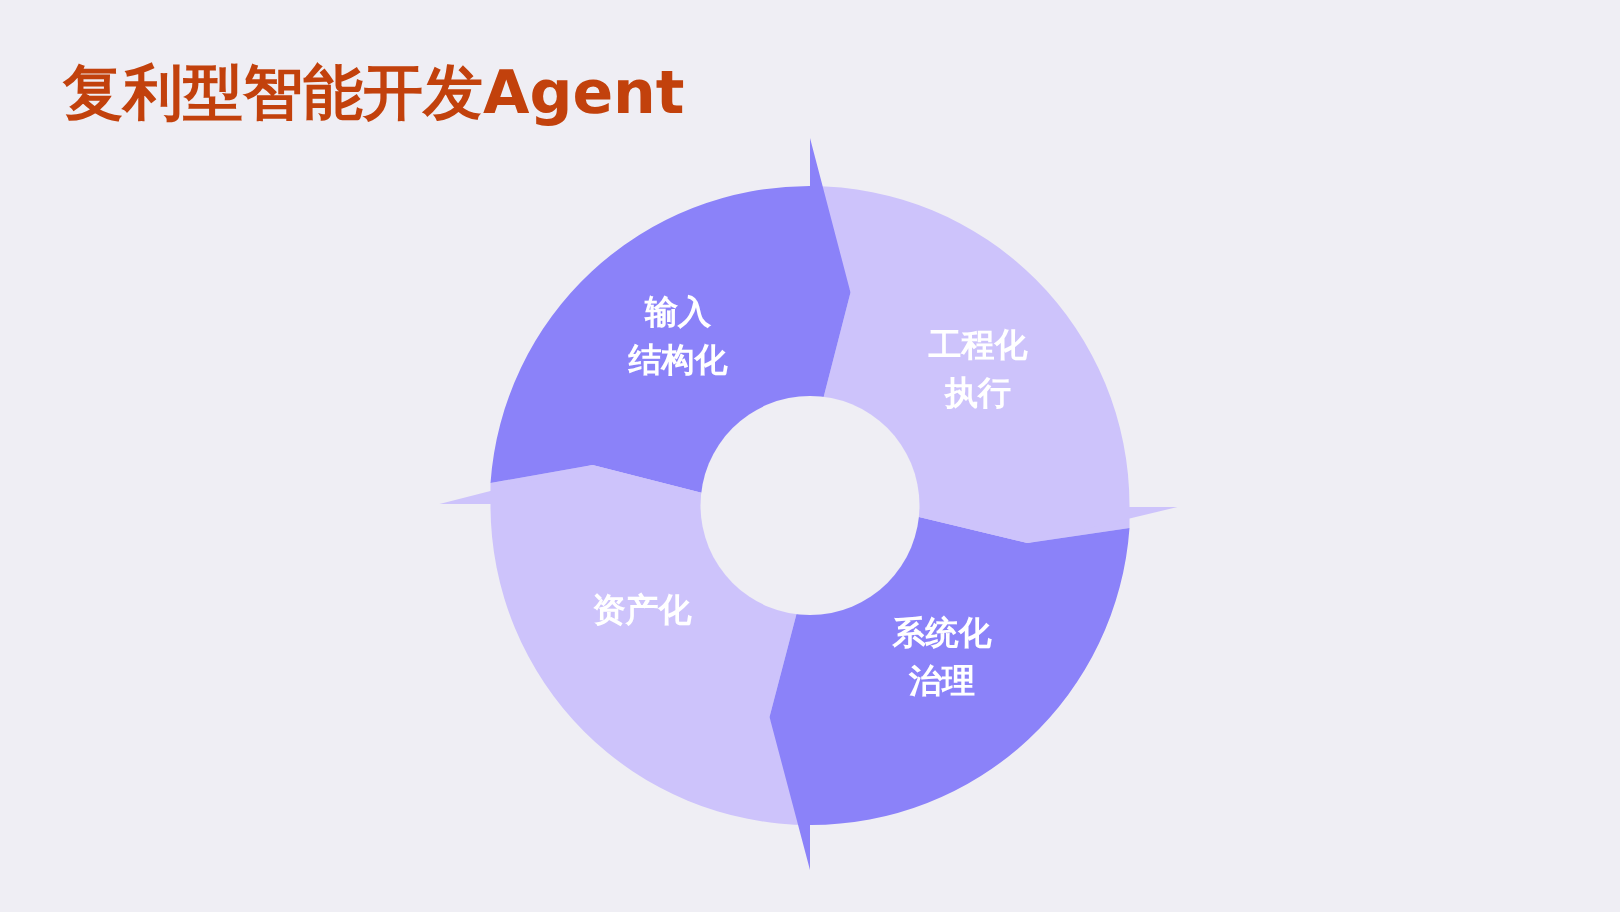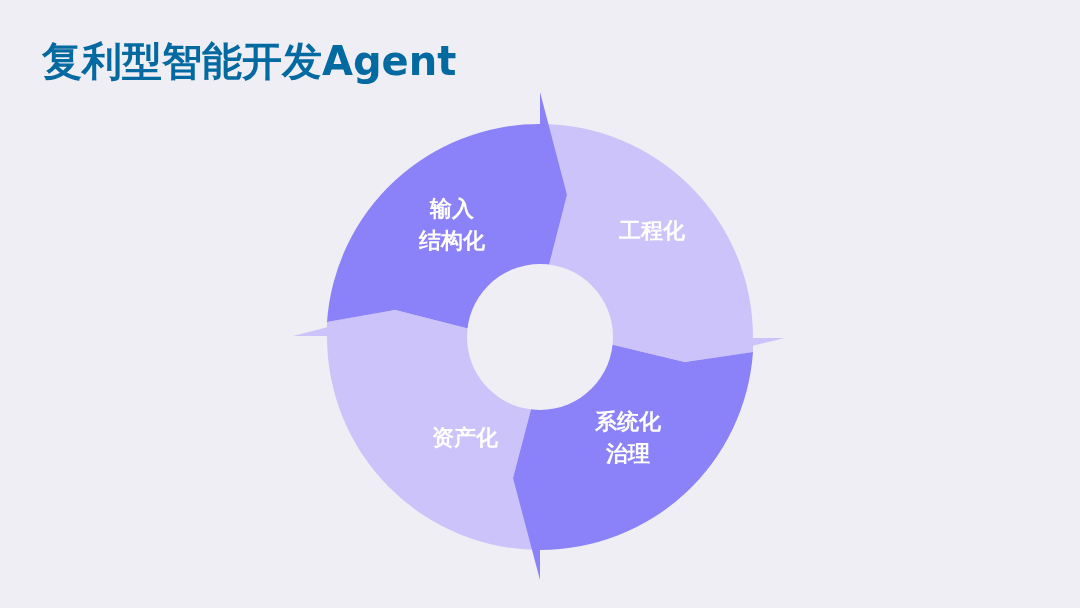--- a/index.html
+++ b/index.html
@@ -1,19 +1,19 @@
 <!DOCTYPE html>
 <html><head>
 <meta charset="utf-8">
 <style>
   html, body { margin: 0; padding: 0; }
   body { width: 1080px; height: 608px; background: #efeef4; position: relative; overflow: hidden;
          font-family: "DejaVu Sans", "Liberation Sans", sans-serif; }
   .title { position: absolute; left: 42px; top: 34px; font-size: 40px; font-weight: bold;
-           color: #0369a1; letter-spacing: 0px; white-space: nowrap; }
+           color: #c2410c; letter-spacing: 0px; white-space: nowrap; }
   svg.cycle { position: absolute; left: 0; top: 0; }
   .seg-label { position: absolute; color: #ffffff; font-size: 22px; font-weight: bold;
                text-align: center; line-height: 32px; width: 140px; }
 </style>
 </head>
 <body>
 
 <div class="title">复利型智能开发Agent</div>
 
 <svg class="cycle" width="1080" height="608" viewBox="0 0 1080 608">
@@ -38,20 +38,21 @@
     <path d="M585,338 L785,338 L685,362 Z" fill="#cdc3fb"></path>
   </g>
 </svg>
 
 <div class="seg-label" style="left:382px; top:193px;">
   <div>输入</div>
   <div>结构化</div>
 </div>
 <div class="seg-label" style="left:582px; top:215px;">
   <div>工程化</div>
+  <div>执行</div>
 </div>
 <div class="seg-label" style="left:558px; top:408px;font-family:Liberation Mono, monospace;">
   <div>系统化</div>
   <div>治理</div>
 </div>
-<div class="seg-label" style="left:358px; top:422px;text-align:right;">
+<div class="seg-label" style="left:358px; top:392px;">
   <div>资产化</div>
 </div>
 
 </body></html>

